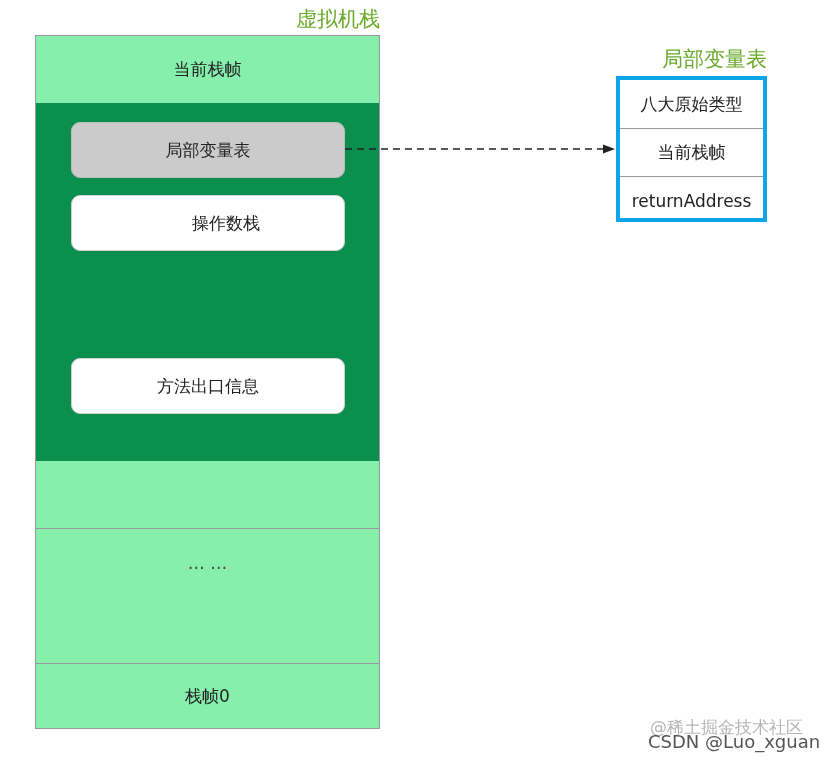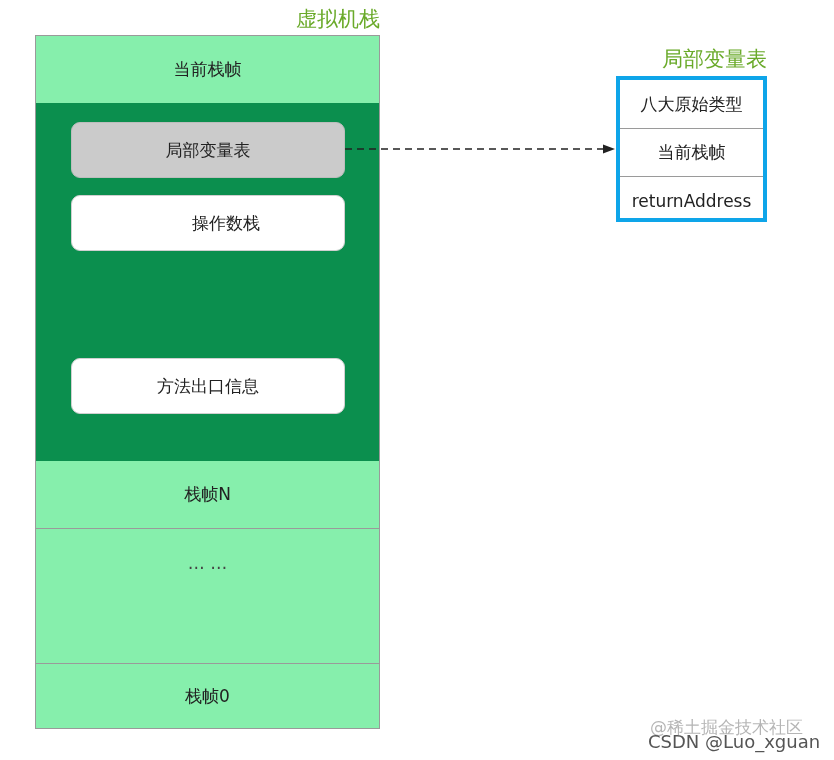--- a/index.html
+++ b/index.html
@@ -68,21 +68,20 @@
 
 <div class="stack">
   <div class="cell current">当前栈帧</div>
 
   <div class="green">
     <div class="pill gray" style="top:19px;">局部变量表</div>
     <div class="pill" style="top:92px;padding-left:36px;">操作数栈</div>
     <div class="pill" style="top:255px;">方法出口信息</div>
   </div>
 
-  <div class="cell" style="top:425px;height:67px;">栈帧N</div>
   <div class="cell bordered" style="top:492px;height:68px;color:#444;">… …</div>
   <div class="cell bordered" style="top:627px;height:65px;">栈帧0</div>
 </div>
 
 <svg class="arrow" viewBox="0 0 272 12" width="272" height="12">
   <line x1="0" y1="6" x2="258" y2="6" stroke="#222" stroke-width="1.3" stroke-dasharray="7,5"></line>
   <polygon points="258,1.5 270,6 258,10.5" fill="#222"></polygon>
 </svg>
 
 <div id="lvt-title" class="title">局部变量表</div>

